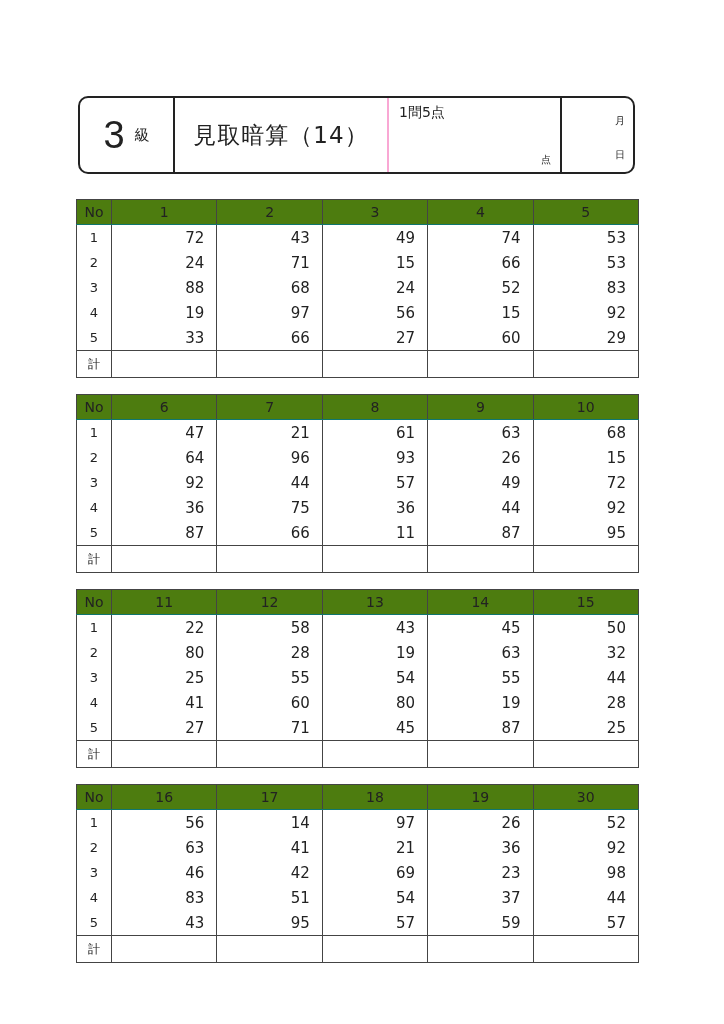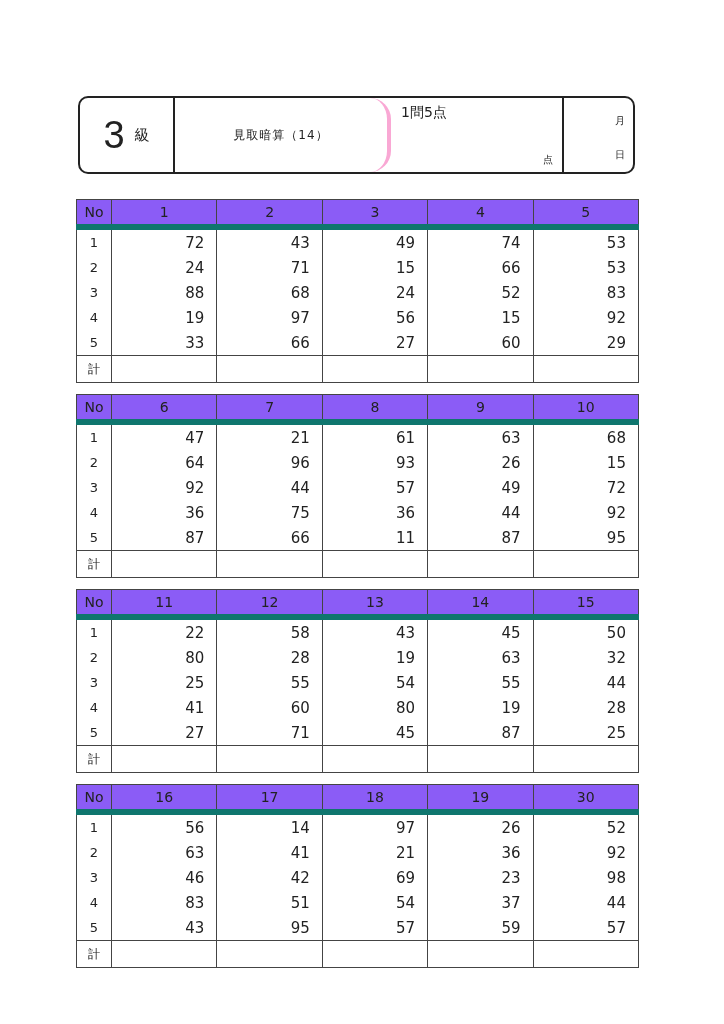--- a/index.html
+++ b/index.html
@@ -8,42 +8,42 @@
       font-family: "DejaVu Sans", sans-serif; color: #222;
     }
     .header-box {
       position: absolute; left: 78px; top: 96px; width: 557px; height: 78px;
       border: 2px solid #222; border-radius: 10px; box-sizing: border-box;
       display: flex;
     }
     .hb-grade { width: 93px; border-right: 2px solid #222; display: flex; align-items: center; justify-content: center; gap: 10px; }
     .hb-grade .num { font-size: 38px; font-family: "Liberation Sans", sans-serif; font-weight: normal; }
     .hb-grade .kyu { font-size: 15px; }
-    .hb-title { width: 212px; border-right: 4px solid #f9a8d4; display: flex; align-items: center; justify-content: center; font-size: 12px; letter-spacing: 1px; border-radius: 21px; }
+    .hb-title { width: 212px; border-right: 2px solid #f9a8d4; display: flex; align-items: center; justify-content: center; font-size: 23px; letter-spacing: 1px; }
     .hb-score { width: 171px; border-right: 2px solid #222; position: relative; }
     .hb-score .rule { position: absolute; left: 10px; top: 6px; font-size: 14px; }
     .hb-score .ten { position: absolute; right: 9px; bottom: 5px; font-size: 10px; }
     .hb-date { flex: 1; position: relative; }
     .hb-date .month { position: absolute; right: 8px; top: 16px; font-size: 10px; }
     .hb-date .day { position: absolute; right: 8px; bottom: 10px; font-size: 10px; }
 
     table.block {
       position: absolute; left: 76px; width: 562px;
       border-collapse: collapse; table-layout: fixed;
       font-family: "DejaVu Sans", sans-serif; font-size: 15px;
     }
     table.block col.c-no { width: 35px; }
     table.block col.c-q { width: 105.4px; }
     table.block th, table.block td {
       border-left: 1px solid #444; border-right: 1px solid #444; padding: 0;
     }
     table.block { border: 1.5px solid #444; }
     table.block thead th {
-      background: #8b5cf6; height: 24px; font-weight: normal; font-size: 14px;
-      border-bottom: 6px solid #0f766e; text-align: center; margin-top: 19px;
+      background: #4d7c0f; height: 24px; font-weight: normal; font-size: 14px;
+      border-bottom: 1px solid #0f766e; text-align: center; margin-top: 19px;
     }
     table.block tbody td { height: 25px; }
     table.block tbody td.rowno { text-align: center; font-size: 13px; }
     table.block tbody td.val { text-align: right; padding-right: 12px; }
     table.block tbody tr.total td { height: 26px; border-top: 1px solid #444; }
     table.block tbody tr.total td.rowno { font-size: 12px; }
   </style>
 </head>
 <body>
 

